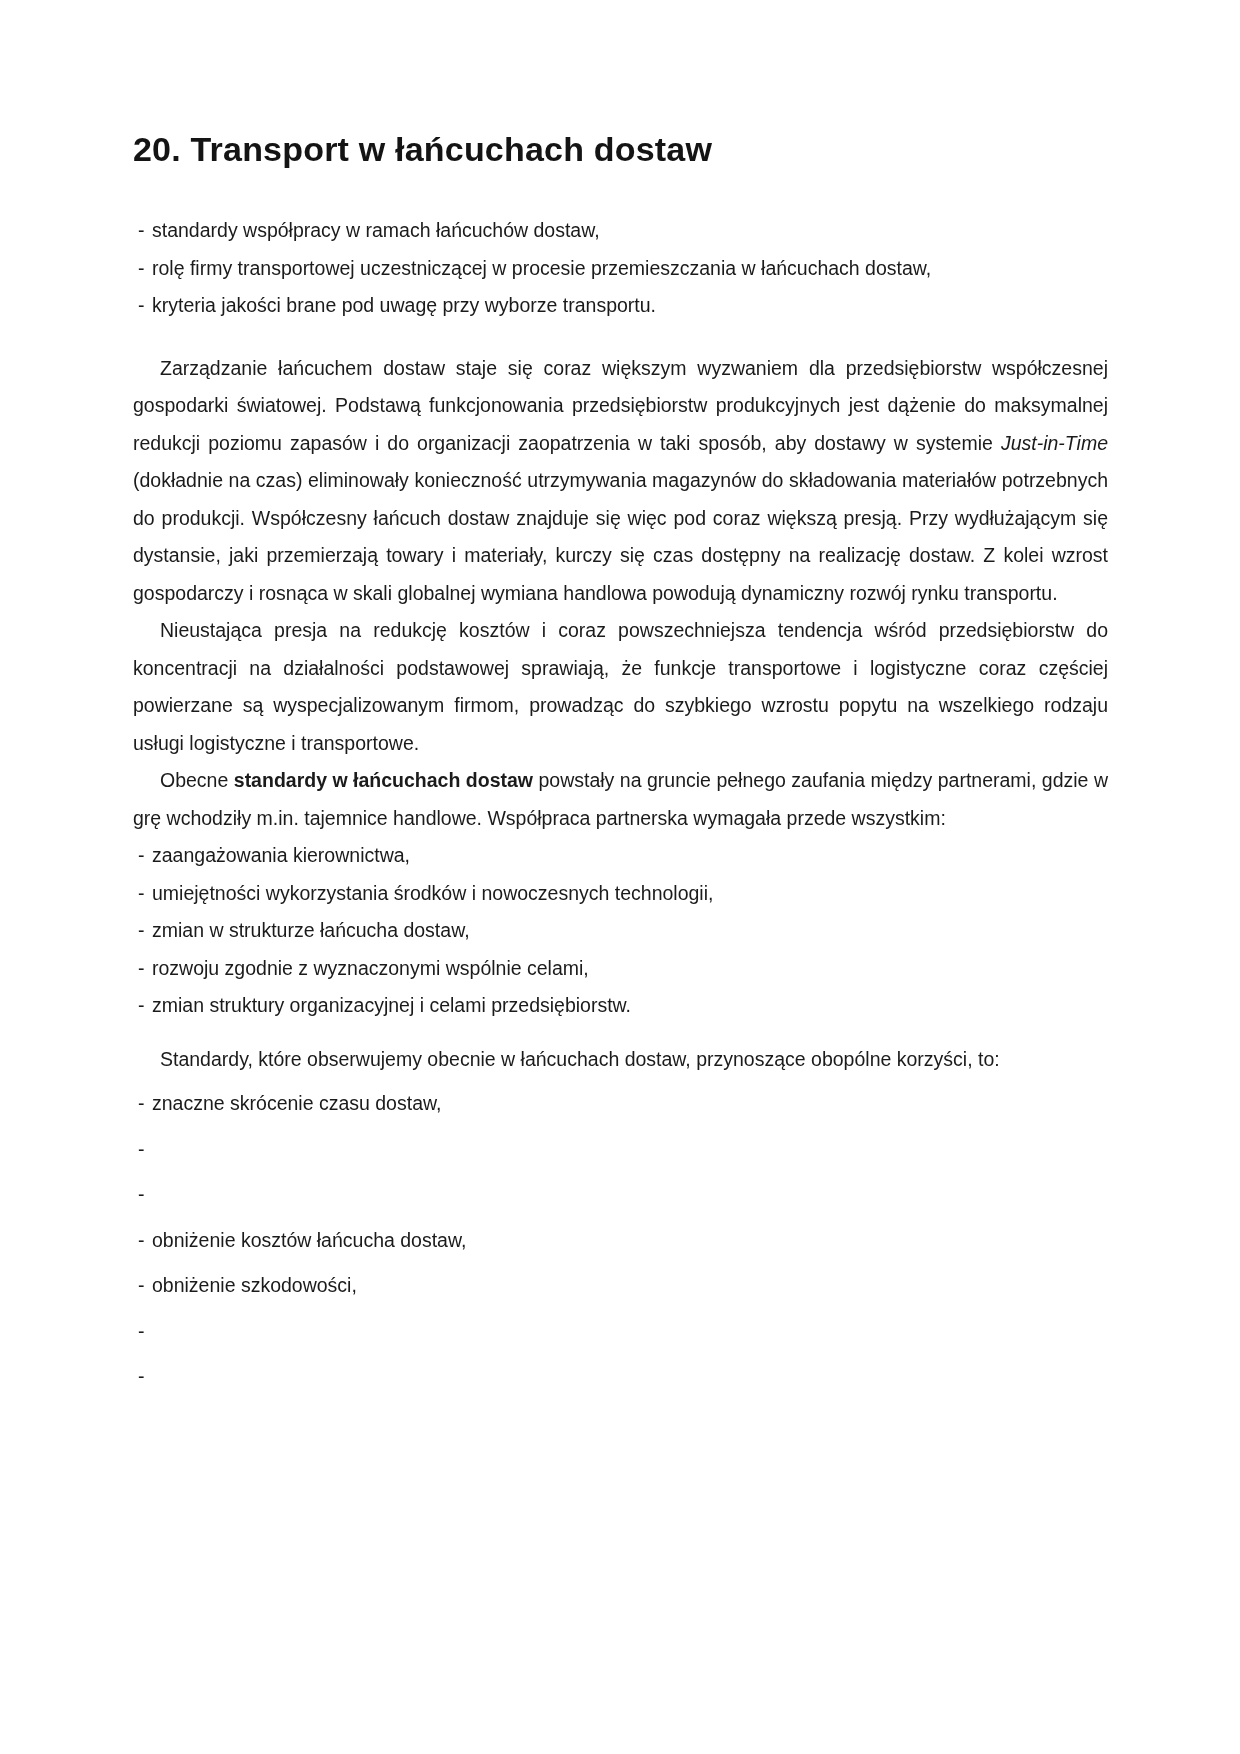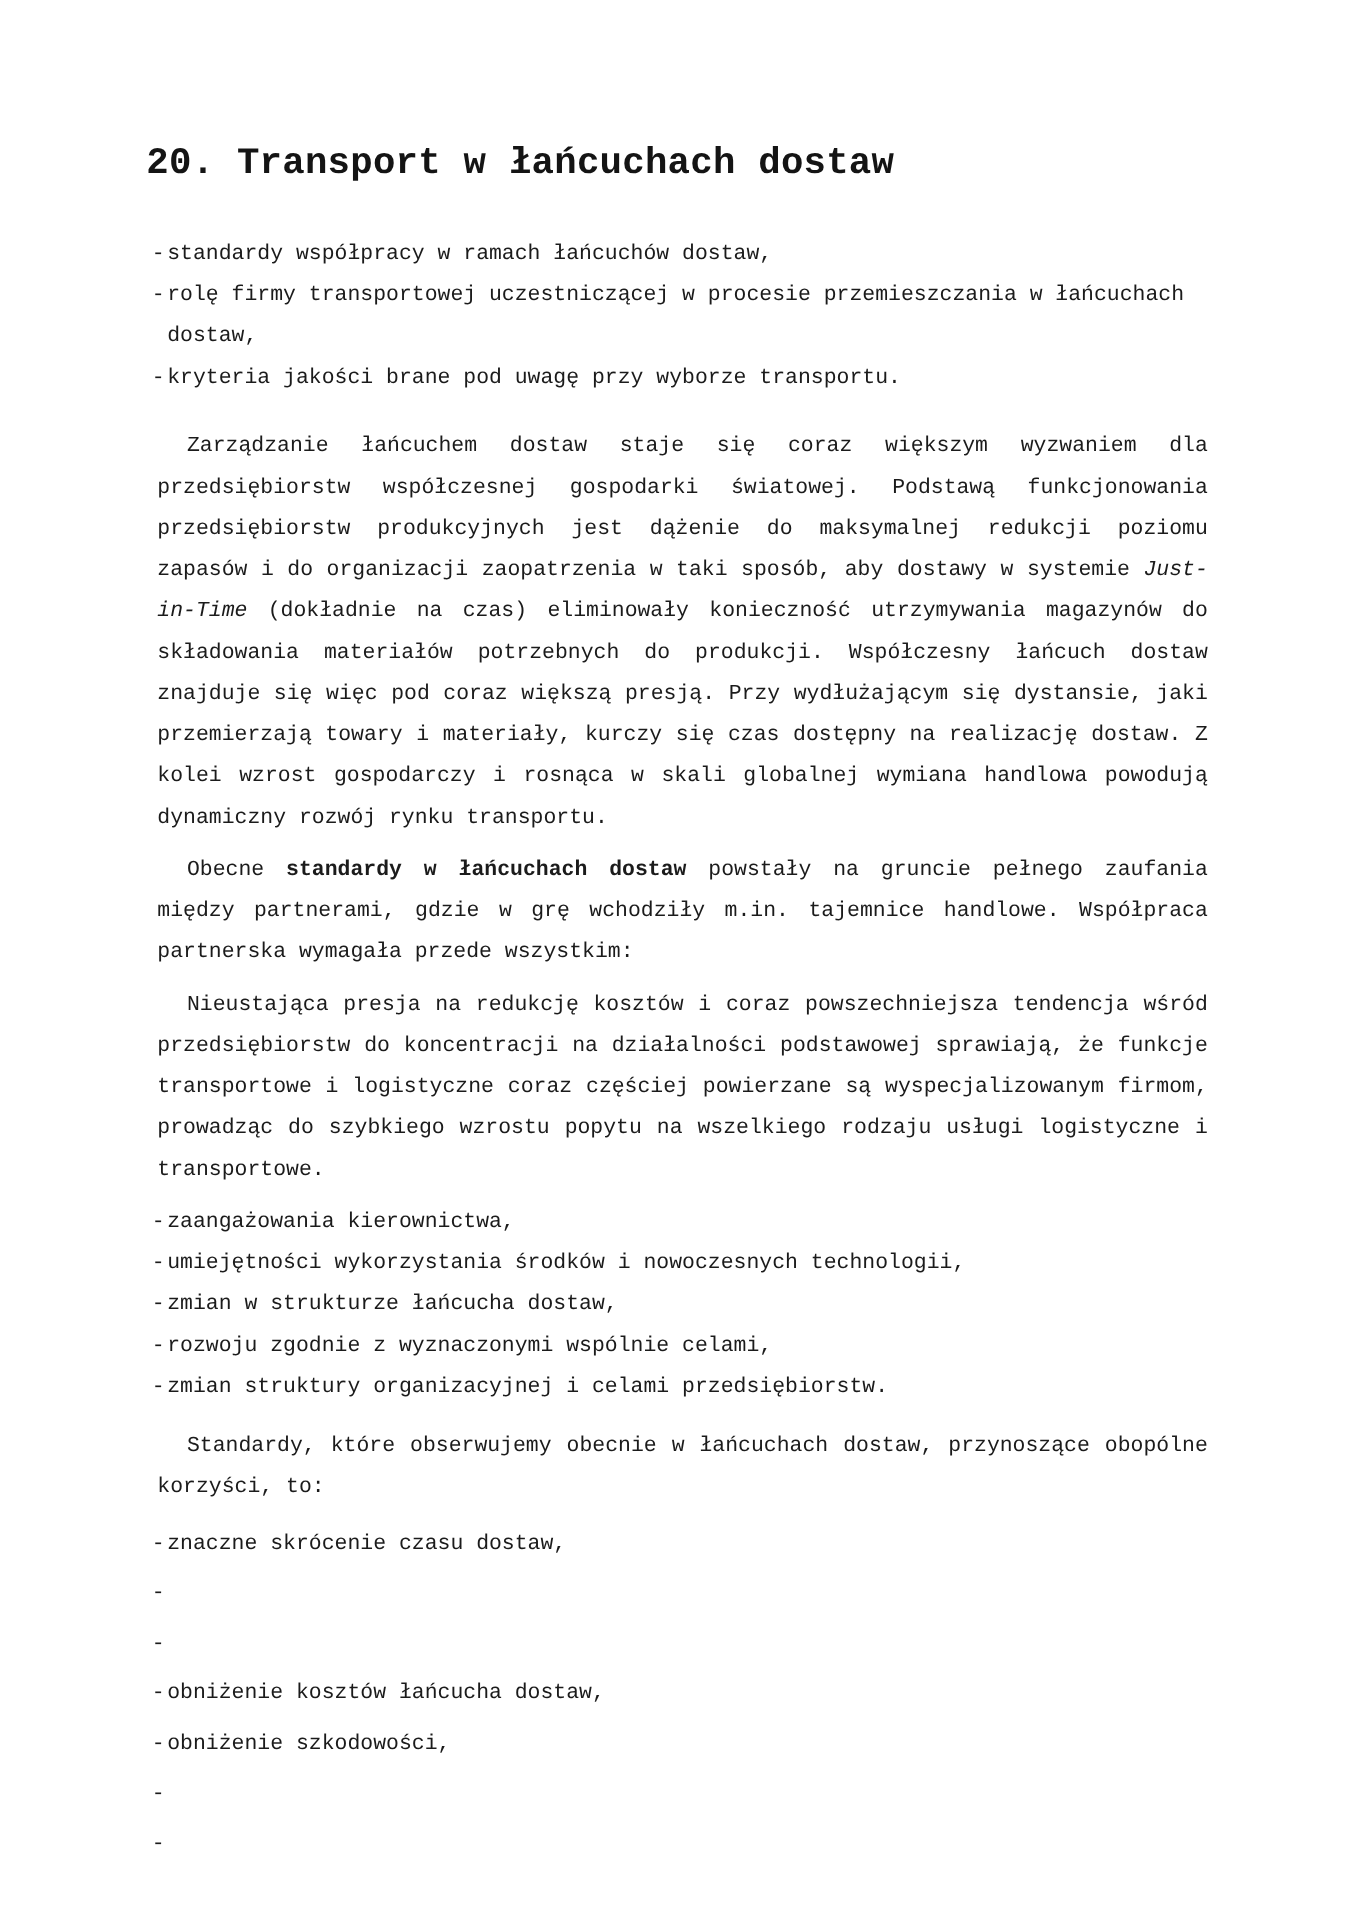--- a/index.html
+++ b/index.html
@@ -11,21 +11,21 @@
   }
   body {
     width: 1240px;
   }
   .page {
     width: 1240px;
     height: 1754px;
     overflow: hidden;
     background: #ffffff;
     padding: 128px 132px 60px 133px;
-    font-family: Liberation Mono, monospace;
+    font-family: Liberation Sans, sans-serif;
     font-size: 19.5px;
     line-height: 37.5px;
     color: #1b1b1b;
   }
   .title {
     font-size: 34px;
     line-height: 42px;
     font-weight: 700;
     margin: 0 0 42px 0;
     color: #141414;
@@ -44,21 +44,21 @@
     flex: 0 0 auto;
     width: 14px;
   }
   .bullets .btext {
     flex: 1 1 auto;
   }
   .intro-list {
     margin-bottom: 25px;
   }
   .para {
-    margin: 10px;
+    margin: 0;
     text-align: justify;
     text-indent: 27px;
   }
   .para-standards {
     margin-top: 16px;
   }
   .partnership-list {
     margin-bottom: 0;
   }
   .standards-list {
@@ -87,23 +87,23 @@
       <span class="btext">rolę firmy transportowej uczestniczącej w procesie przemieszczania w łańcuchach dostaw,</span>
     </li>
     <li>
       <span class="marker">-</span>
       <span class="btext">kryteria jakości brane pod uwagę przy wyborze transportu.</span>
     </li>
   </ul>
 
   <p class="para"><span>Zarządzanie łańcuchem dostaw staje się coraz większym wyzwaniem dla przedsiębiorstw współczesnej gospodarki światowej. Podstawą funkcjonowania przedsiębiorstw produkcyjnych jest dążenie do maksymalnej redukcji poziomu zapasów i do organizacji zaopatrzenia w taki sposób, aby dostawy w systemie </span><em>Just-in-Time</em><span> (dokładnie na czas) eliminowały konieczność utrzymywania magazynów do składowania materiałów potrzebnych do produkcji. Współczesny łańcuch dostaw znajduje się więc pod coraz większą presją. Przy wydłużającym się dystansie, jaki przemierzają towary i materiały, kurczy się czas dostępny na realizację dostaw. Z kolei wzrost gospodarczy i rosnąca w skali globalnej wymiana handlowa powodują dynamiczny rozwój rynku transportu.</span></p>
 
+  <p class="para">Nieustająca presja na redukcję kosztów i coraz powszechniejsza tendencja wśród przedsiębiorstw do koncentracji na działalności podstawowej sprawiają, że funkcje transportowe i logistyczne coraz częściej powierzane są wyspecjalizowanym firmom, prowadząc do szybkiego wzrostu popytu na wszelkiego rodzaju usługi logistyczne i transportowe.</p>
+
   <p class="para"><span>Obecne </span><strong>standardy w łańcuchach dostaw</strong><span> powstały na gruncie pełnego zaufania między partnerami, gdzie w grę wchodziły m.in. tajemnice handlowe. Współpraca partnerska wymagała przede wszystkim:</span></p>
-
-  <p class="para">Nieustająca presja na redukcję kosztów i coraz powszechniejsza tendencja wśród przedsiębiorstw do koncentracji na działalności podstawowej sprawiają, że funkcje transportowe i logistyczne coraz częściej powierzane są wyspecjalizowanym firmom, prowadząc do szybkiego wzrostu popytu na wszelkiego rodzaju usługi logistyczne i transportowe.</p>
 
   <ul class="bullets partnership-list">
     <li>
       <span class="marker">-</span>
       <span class="btext">zaangażowania kierownictwa,</span>
     </li>
     <li>
       <span class="marker">-</span>
       <span class="btext">umiejętności wykorzystania środków i nowoczesnych technologii,</span>
     </li>

